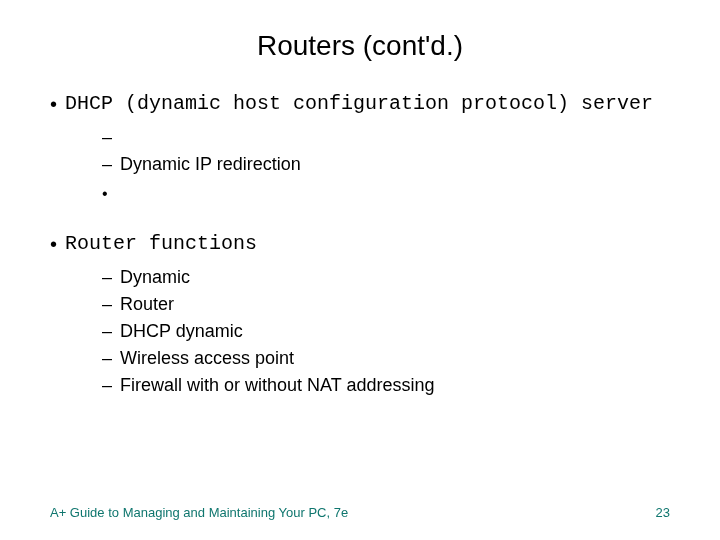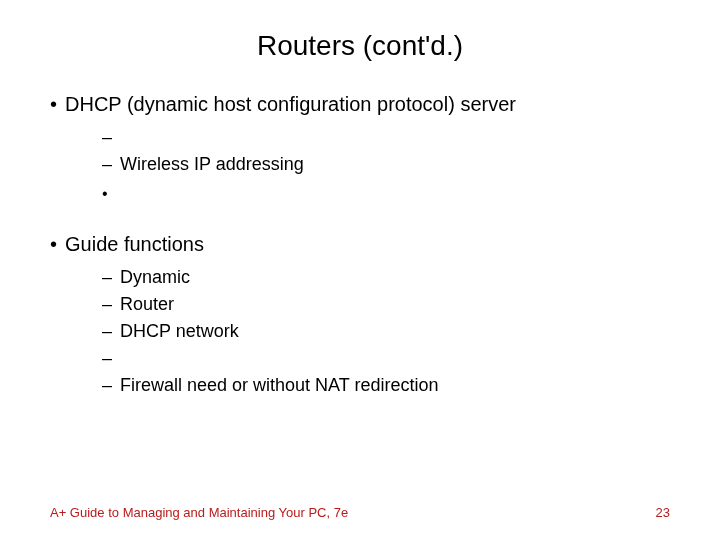--- a/index.html
+++ b/index.html
@@ -52,20 +52,21 @@
     }
 
     .bullet-main .bullet-dot {
       font-size: 20px;
       line-height: 1.4;
       flex-shrink: 0;
     }
 
     .bullet-main .bullet-text {
       line-height: 1.4;
+      font-family: Liberation Mono, monospace;
     }
 
     .sub-bullets {
       margin-left: 52px;
       margin-bottom: 4px;
     }
 
     .sub-bullet {
       font-size: 18px;
       color: #000000;
@@ -101,21 +102,21 @@
       margin-top: 14px;
     }
 
     .footer {
       display: flex;
       justify-content: space-between;
       align-items: center;
       padding-top: 10px;
       border-top: none;
       font-size: 13px;
-      color: #b91c1c;
+      color: #0f766e;
     }
   </style>
 </head>
 <body>
 
 <div class="slide">
   <h1 class="slide-title">Routers (cont'd.)</h1>
 
   <div class="content">
 
@@ -123,54 +124,55 @@
       <span class="bullet-dot">•</span>
       <span class="bullet-text">DHCP (dynamic host configuration protocol) server</span>
     </div>
 
     <div class="sub-bullets">
       <div class="sub-bullet">
         <span class="dash">–</span>
       </div>
       <div class="sub-bullet">
         <span class="dash">–</span>
-        <span>Wireless IP addressing</span>
+        <span>Dynamic IP redirection</span>
       </div>
     </div>
 
     <div class="sub-sub-bullets">
       <div class="sub-sub-bullet">
         <span class="dot">•</span>
       </div>
     </div>
 
     <div class="bullet-main section-gap">
       <span class="bullet-dot">•</span>
-      <span class="bullet-text">Guide functions</span>
+      <span class="bullet-text">Router functions</span>
     </div>
 
     <div class="sub-bullets">
       <div class="sub-bullet">
         <span class="dash">–</span>
         <span>Dynamic</span>
       </div>
       <div class="sub-bullet">
         <span class="dash">–</span>
         <span>Router</span>
       </div>
       <div class="sub-bullet">
         <span class="dash">–</span>
-        <span>DHCP network</span>
+        <span>DHCP dynamic</span>
       </div>
       <div class="sub-bullet">
         <span class="dash">–</span>
+        <span>Wireless access point</span>
       </div>
       <div class="sub-bullet">
         <span class="dash">–</span>
-        <span>Firewall need or without NAT redirection</span>
+        <span>Firewall with or without NAT addressing</span>
       </div>
     </div>
 
   </div>
 
   <div class="footer">
     <span>A+ Guide to Managing and Maintaining Your PC, 7e</span>
     <span>23</span>
   </div>
 </div>

